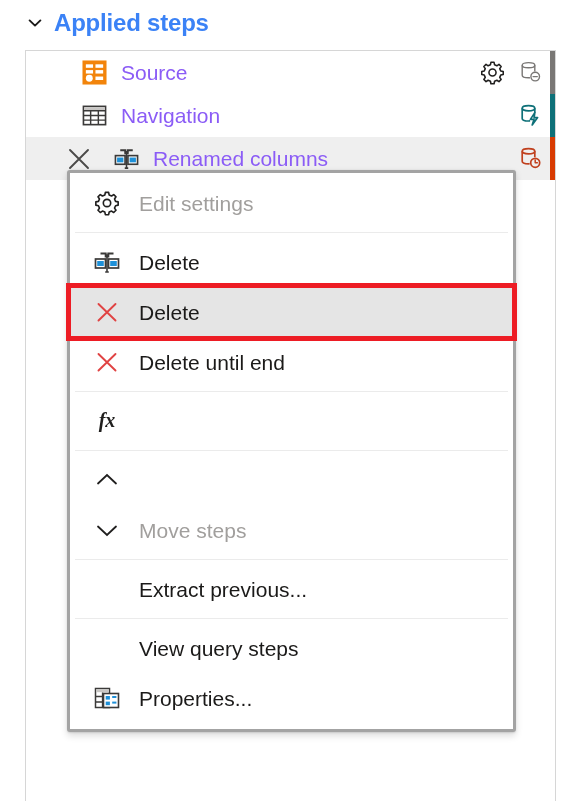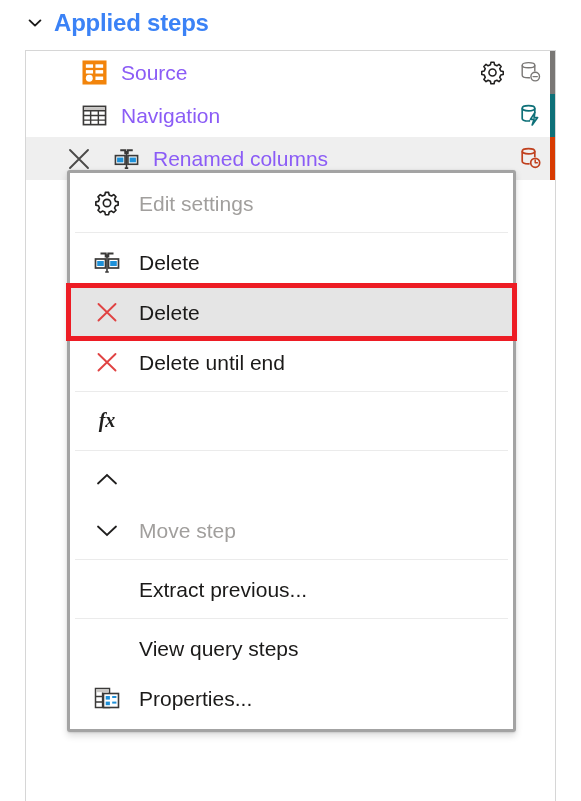--- a/index.html
+++ b/index.html
@@ -345,21 +345,21 @@
       </svg>
     </span>
   </div>
 
   <div class="menu-item disabled">
     <span class="mi-icon">
       <svg viewBox="0 0 26 26" width="26" height="26" aria-hidden="true">
         <path d="M4 9.5 L13 18 L22 9.5" fill="none" stroke="#201f1e" stroke-width="1.8" stroke-linecap="round" stroke-linejoin="miter"></path>
       </svg>
     </span>
-    <span class="mi-label">Move step</span>
+    <span class="mi-label">Move steps</span>
   </div>
   <div class="menu-sep"></div>
 
   <div class="menu-item">
     <span class="hidden-icon-space"></span>
     <span class="mi-label">Extract previous...</span>
   </div>
   <div class="menu-sep"></div>
 
 

